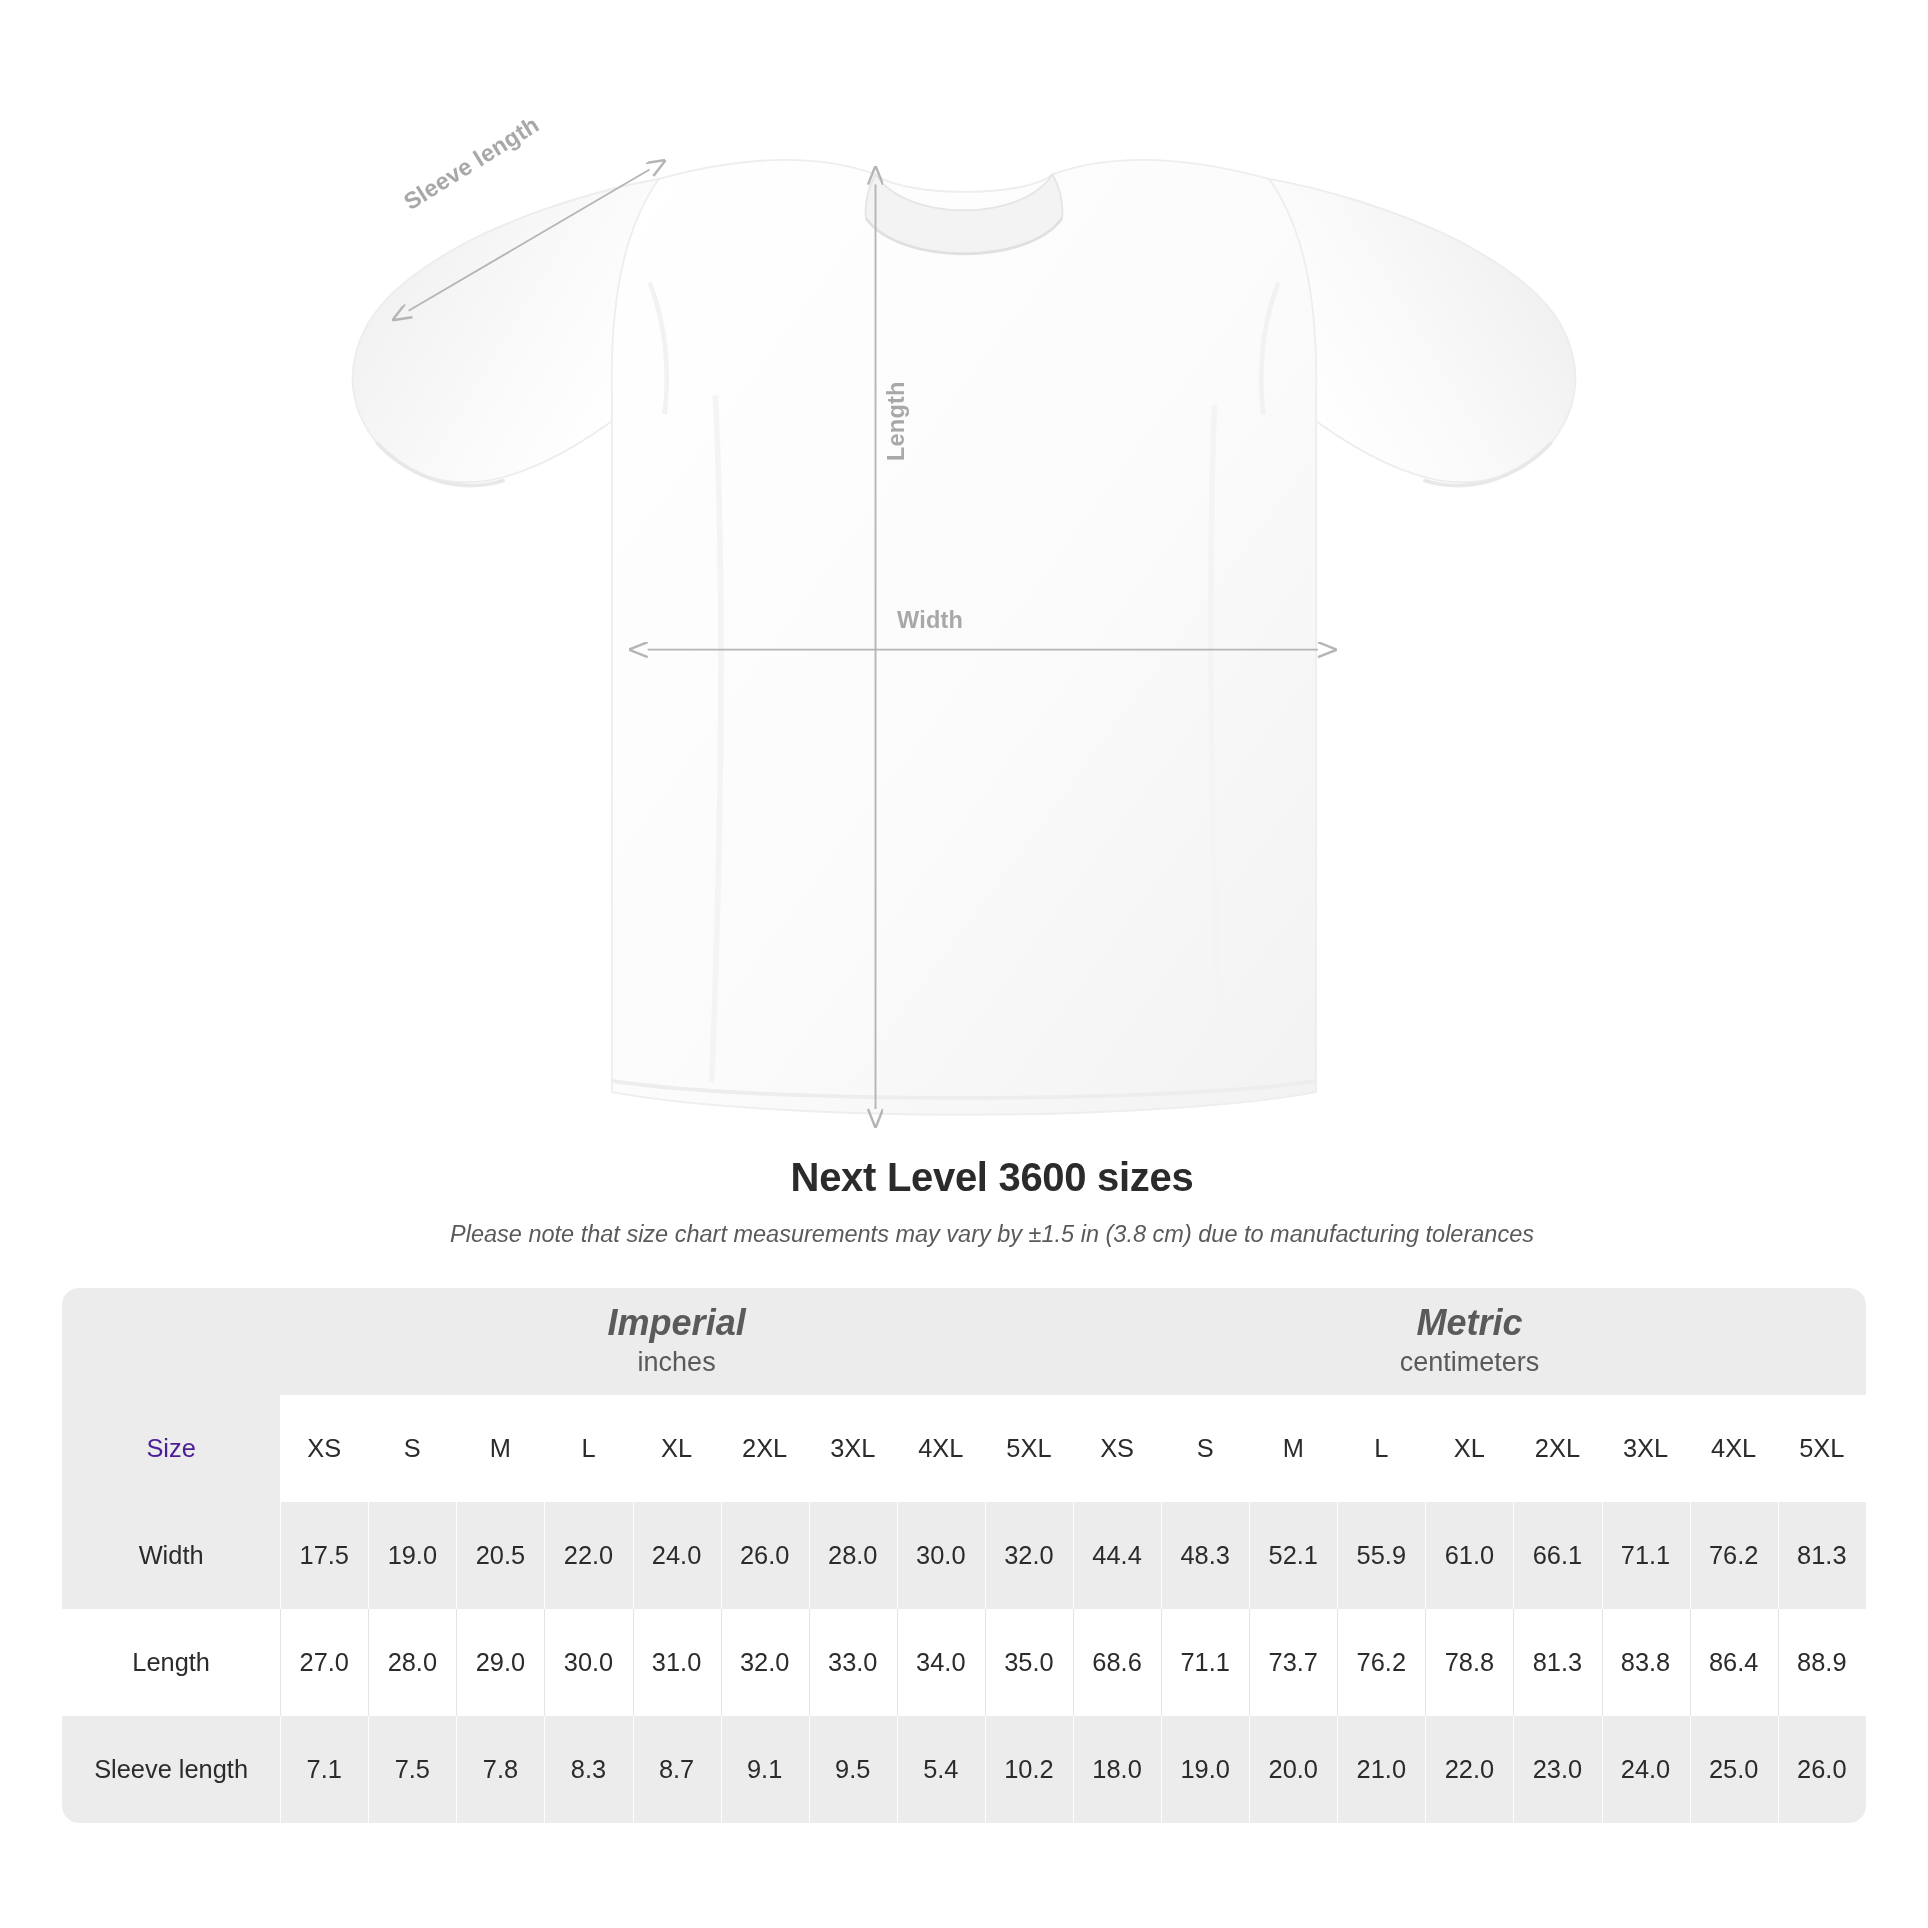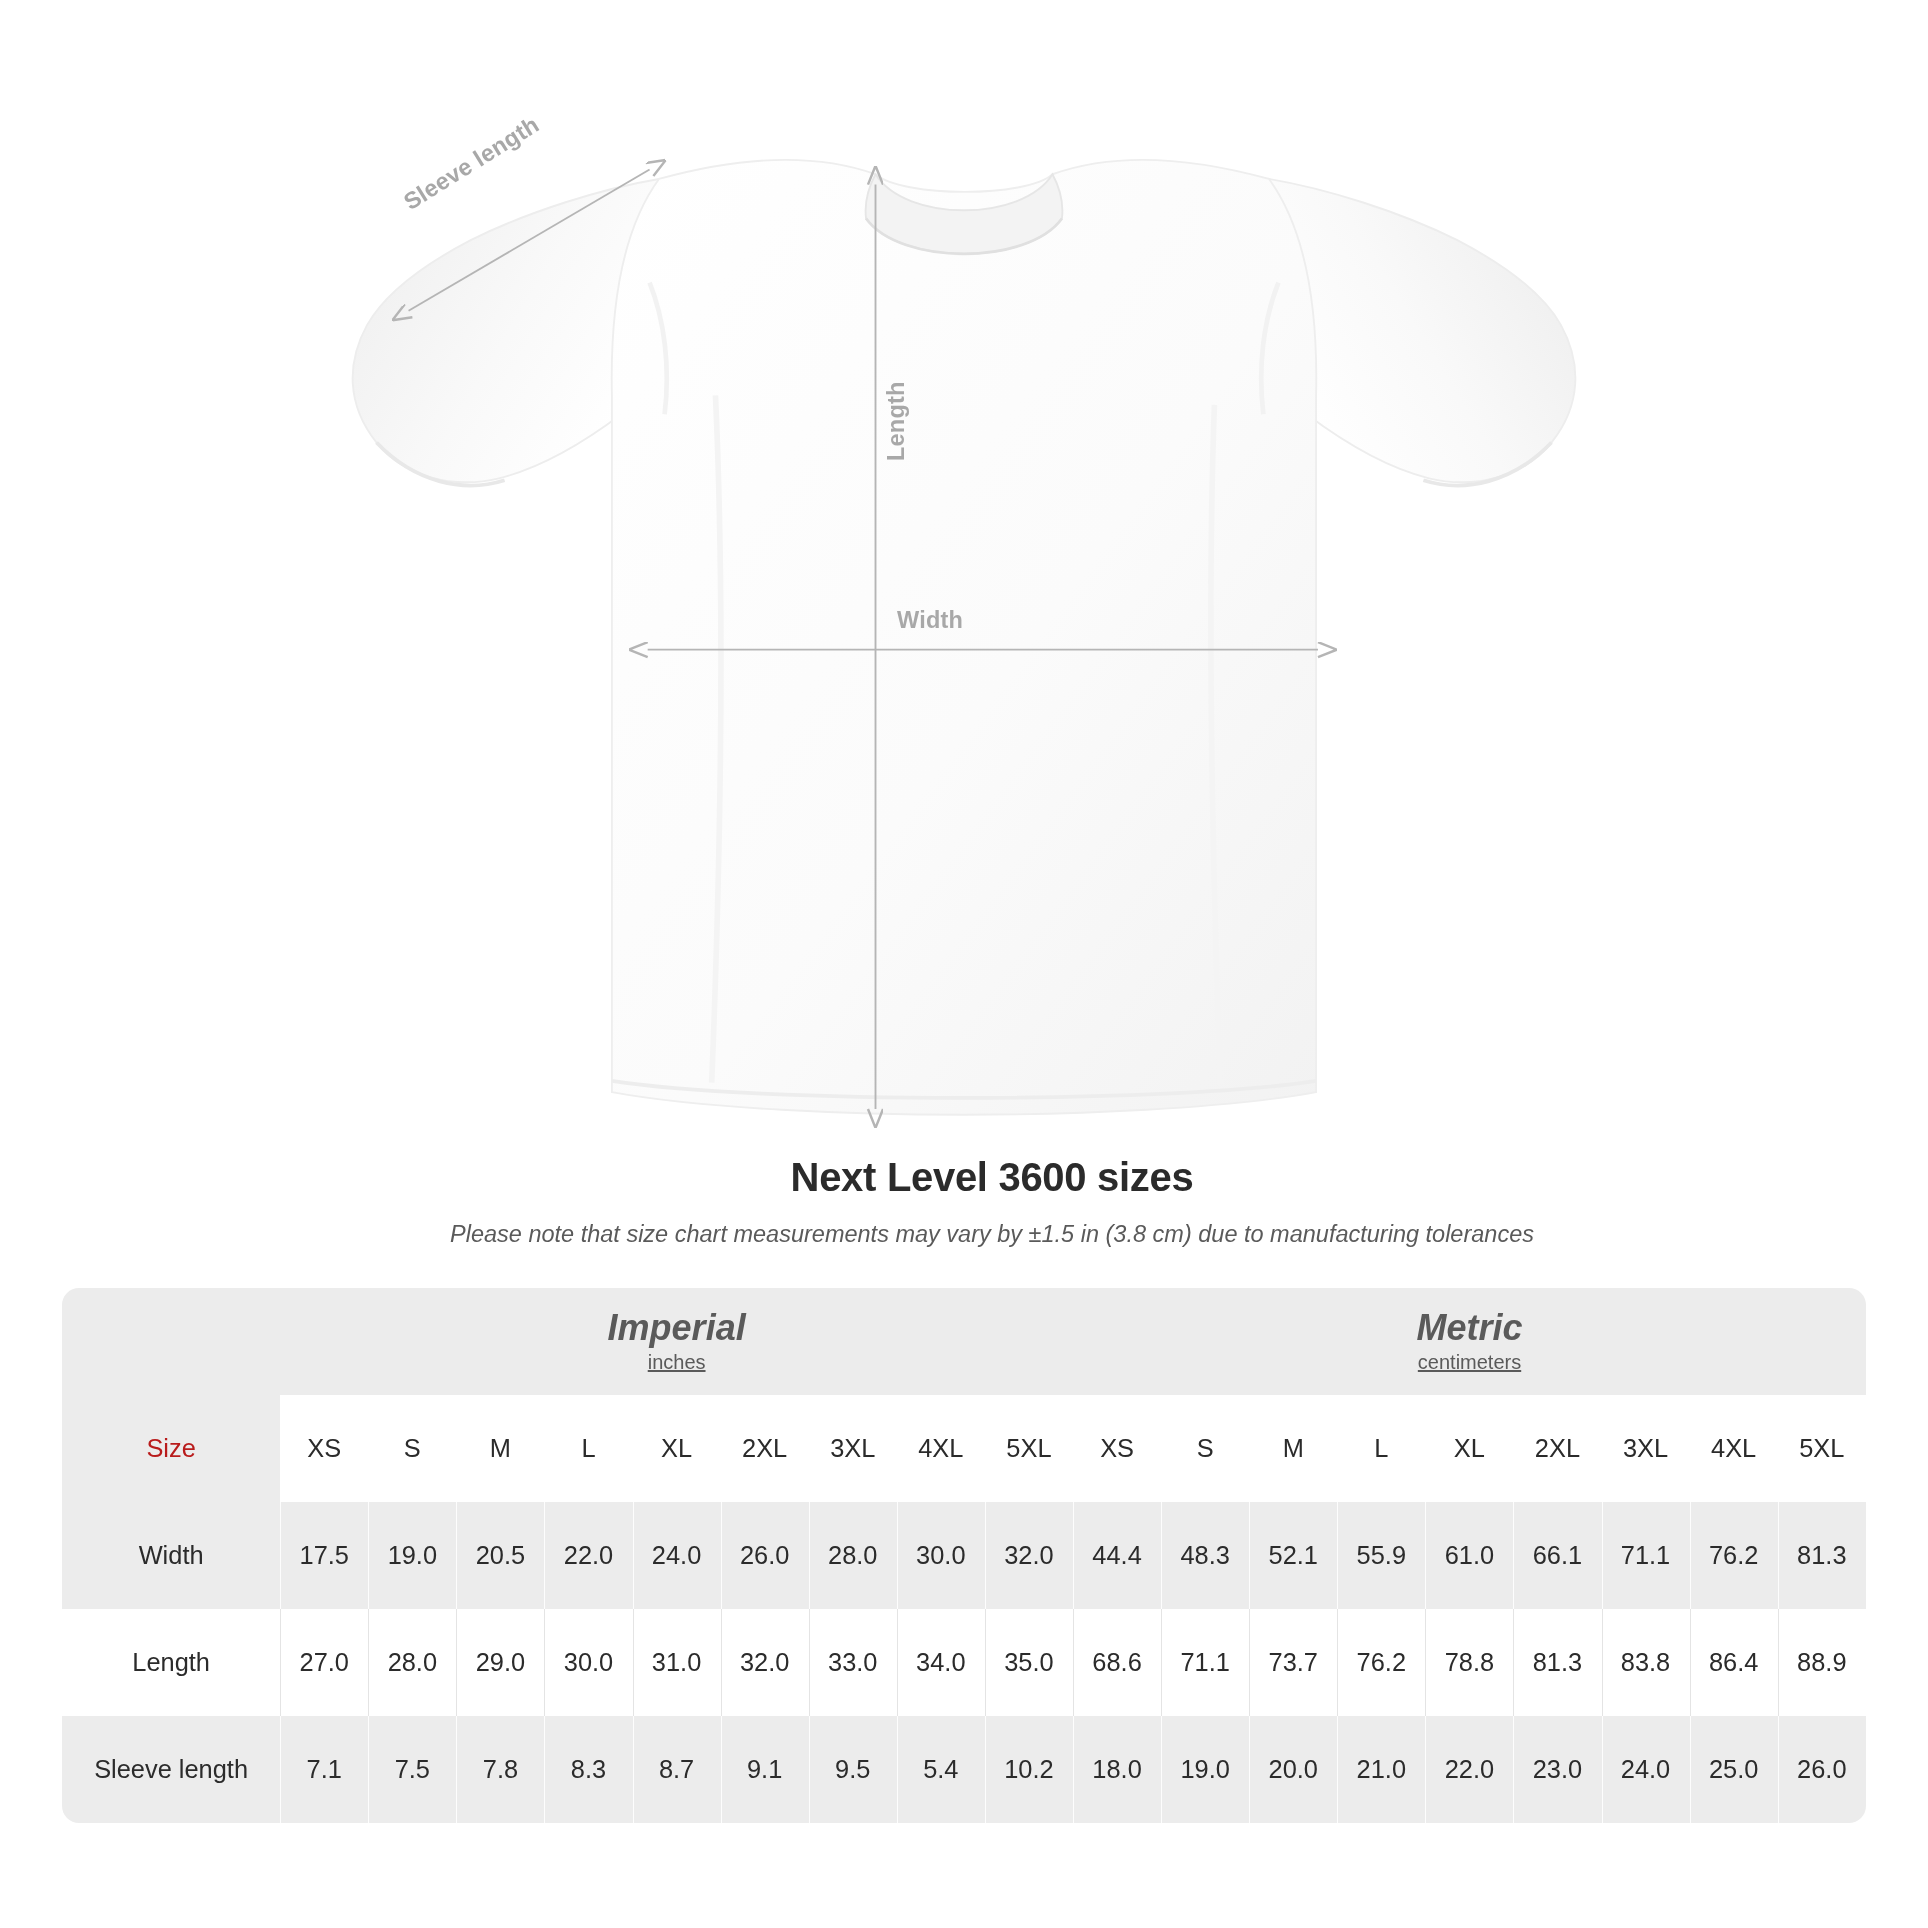--- a/index.html
+++ b/index.html
@@ -116,36 +116,35 @@
   .unit-cell.last  { border-top-right-radius: 17px; }
 
   .unit-name {
     font-size: 36px;
     font-weight: bold;
     font-style: italic;
     color: #5a5a5a;
     line-height: 1.15;
   }
   .unit-sub {
-    font-size: 20px;
+    font-size: 27px;
     color: #5a5a5a;
     line-height: 1.4;
-    text-decoration: underline;
   }
 
   
   .hdr-row td {
     background: #ffffff;
     font-weight: bold;
     color: #4a4a4a;
     font-size: 26px;
   }
   .hdr-row td.rowlabel {
     background: #ececec;
-    color: #b91c1c;
+    color: #4c1d95;
   }
 
   
   .row-shade td { background: #ececec; }
   .row-plain td { background: #ffffff; }
 
   td.rowlabel {
     font-weight: bold;
     color: #2b2b2b;
     font-size: 26px;

